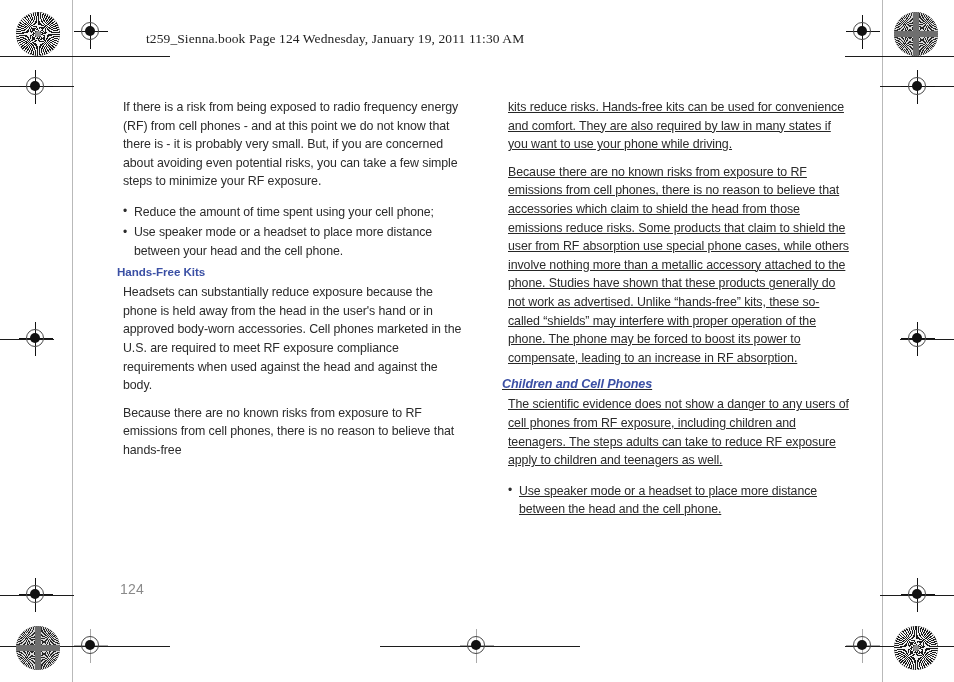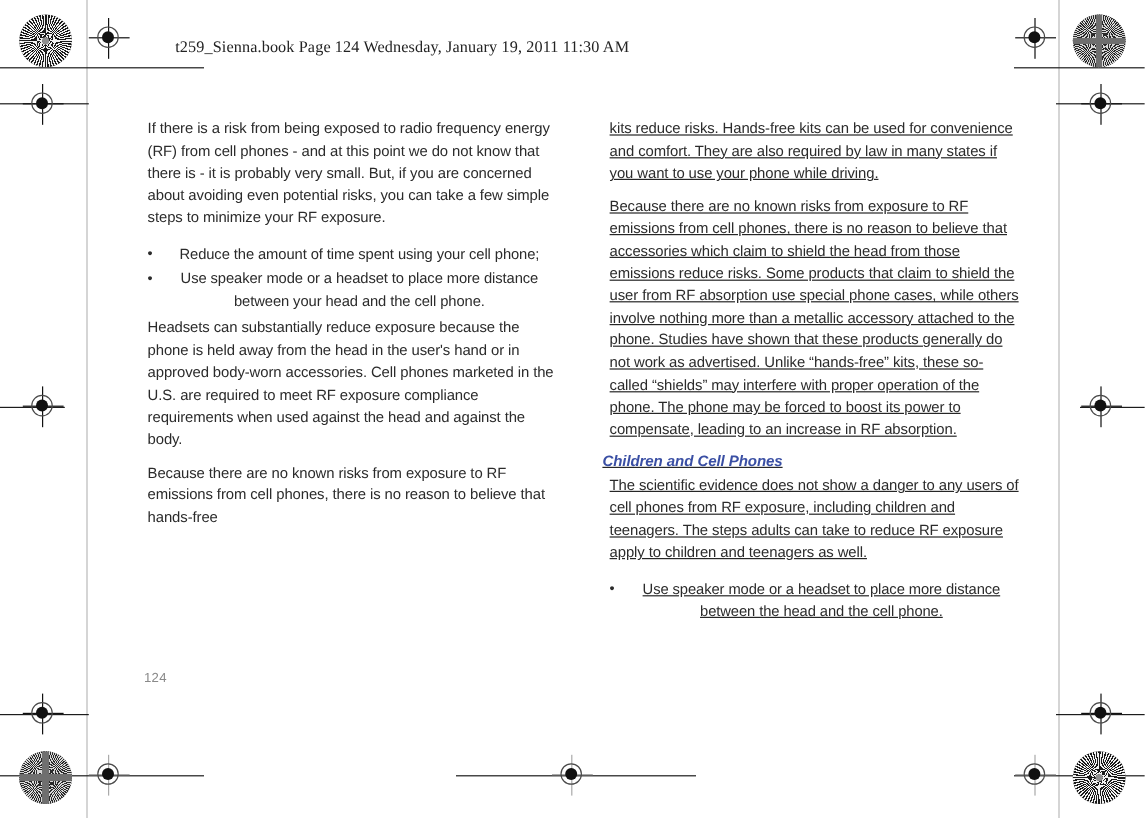--- a/index.html
+++ b/index.html
@@ -149,21 +149,20 @@
     color: #2b2b2b;
     text-align: left;
     letter-spacing: -0.08px;
   }
   p.body.last { margin-bottom: 0; }
 
   ul.bullets {
     margin: 12px 0 4px 0;
     padding: 0;
     list-style: none;
-    text-align: center;
   }
   ul.bullets li {
     position: relative;
     margin: 0 0 2px 0;
     padding-left: 17px;
     font-size: 12.3px;
     line-height: 18.4px;
     color: #2b2b2b;
     letter-spacing: -0.08px;
   }
@@ -172,22 +171,22 @@
     position: absolute;
     left: 6px;
     top: -0.5px;
     font-size: 12px;
     color: #2b2b2b;
   }
 
   .page-number {
     position: absolute;
     left: 120px;
-    top: 559px;
-    font-size: 11px;
+    top: 581px;
+    font-size: 14px;
     color: #8a8a8a;
     letter-spacing: 0.2px;
   }
 </style>
 </head>
 <body>
 
 <div>
 
   <div class="crop-line v" style="left:72px; top:0; height:682px;"></div>
@@ -301,20 +300,21 @@
 
 
 
   <p class="body">If there is a risk from being exposed to radio frequency energy (RF) from cell phones - and at this point we do not know that there is - it is probably very small. But, if you are concerned about avoiding even potential risks, you can take a few simple steps to minimize your RF exposure.</p>
 
   <ul class="bullets">
     <li>Reduce the amount of time spent using your cell phone;</li>
     <li>Use speaker mode or a headset to place more distance between your head and the cell phone.</li>
   </ul>
 
+  <h3 class="sub-title tight">Hands-Free Kits</h3>
 
 
   <p class="body">Headsets can substantially reduce exposure because the phone is held away from the head in the user's hand or in approved body-worn accessories. Cell phones marketed in the U.S. are required to meet RF exposure compliance requirements when used against the head and against the body.</p>
 
   <p class="body last">Because there are no known risks from exposure to RF emissions from cell phones, there is no reason to believe that hands-free</p>
 </div>
 
 <div class="col col-right">
 
   <p class="body">kits reduce risks. Hands-free kits can be used for convenience and comfort. They are also required by law in many states if you want to use your phone while driving.</p>

